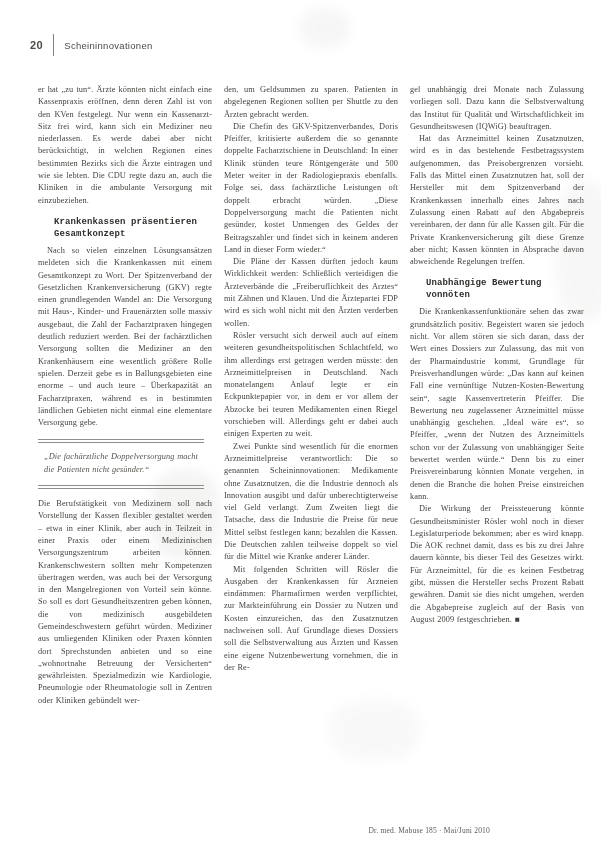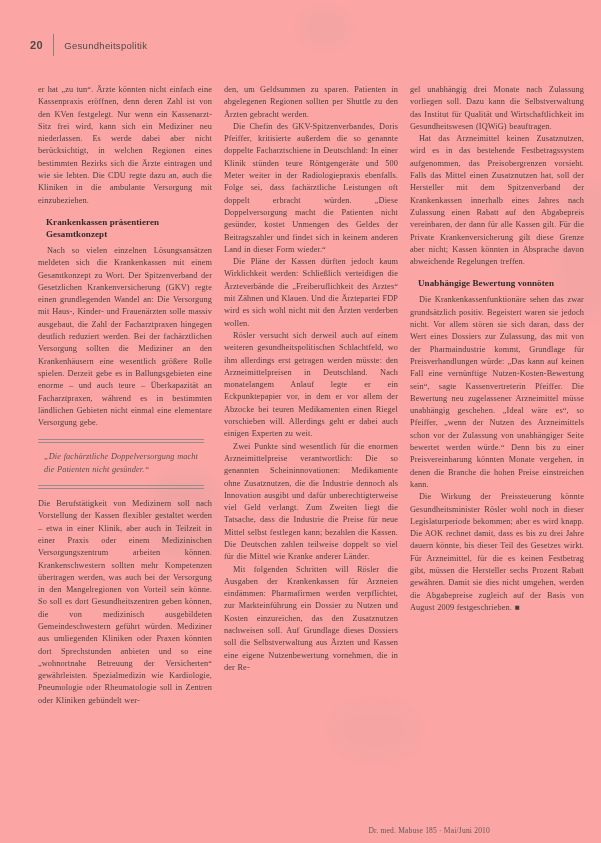--- a/index.html
+++ b/index.html
@@ -1,19 +1,19 @@
 <!DOCTYPE html>
 <html><head>
 <meta charset="utf-8">
 <style>
   html,body{margin:0;padding:0;background:#e9e9e7;}
   .page{
     position:relative;
     width:601px;height:843px;
-    background:#fca5a5;
+    background:#ffffff;
     overflow:hidden;
     font-family:"Liberation Serif", serif;
     color:#45433f;
     box-sizing:border-box;
   }
   
   .smudge{position:absolute;background:#9a9a94;border-radius:40%;filter:blur(6px);opacity:.10;pointer-events:none;}
   .sm1{width:70px;height:90px;left:150px;top:470px;}
   .sm2{width:60px;height:140px;left:555px;top:180px;opacity:.07;}
   .sm3{width:90px;height:60px;left:330px;top:700px;opacity:.06;}
@@ -38,24 +38,24 @@
     margin:0;
     font-size:8.3px;
     line-height:12.3px;
     text-align:justify;
     text-indent:9px;
     letter-spacing:.1px;
     word-spacing:.4px;
   }
   .col p.noindent{text-indent:0;}
   h3{
-    font-family:Liberation Serif, serif;
+    font-family:Liberation Mono, monospace;
     font-size:9px;line-height:12px;
     color:#2f2e2b;
-    margin:9px 0 5px 8px;
+    margin:9px 0 5px 16px;
     letter-spacing:.1px;
   }
   .pullquote-block{margin:10px 8px 9px 0;}
   .pq-rule{height:0;border-top:4px double #8e8e8a;margin:0;}
   .pullquote{
     font-style:italic;
     text-align:center;
     font-size:9px;line-height:14px;
     color:#56544f;
     padding:8px 6px 9px 6px;
@@ -84,21 +84,21 @@
 <div class="page">
 
   <div class="smudge sm1"></div>
   <div class="smudge sm2"></div>
   <div class="smudge sm3"></div>
   <div class="smudge sm4"></div>
 
   <div class="header">
     <span class="pagenum">20</span>
     <span class="hdr-rule"></span>
-    <span class="section">Gesundheitspolitik</span>
+    <span class="section">Scheininnovationen</span>
   </div>
 
   <div class="cols">
 
     <div class="col">
       <p class="noindent">er hat „zu tun“. Ärzte könnten nicht einfach eine Kassenpraxis eröffnen, denn deren Zahl ist von den KVen festgelegt. Nur wenn ein Kassenarzt-Sitz frei wird, kann sich ein Mediziner neu niederlassen. Es werde dabei aber nicht berücksichtigt, in welchen Regionen eines bestimmten Bezirks sich die Ärzte eintragen und wie sie lebten. Die CDU regte dazu an, auch die Kliniken in die ambulante Versorgung mit einzubeziehen.</p>
       <h3>Krankenkassen präsentieren Gesamtkonzept</h3>
       <p>Nach so vielen einzelnen Lösungsansätzen meldeten sich die Krankenkassen mit einem Gesamtkonzept zu Wort. Der Spitzenverband der Gesetzlichen Krankenversicherung (GKV) regte einen grundlegenden Wandel an: Die Versorgung mit Haus-, Kinder- und Frauenärzten solle massiv ausgebaut, die Zahl der Facharztpraxen hingegen deutlich reduziert werden. Bei der fachärztlichen Versorgung sollten die Mediziner an den Krankenhäusern eine wesentlich größere Rolle spielen. Derzeit gebe es in Ballungsgebieten eine enorme – und auch teure – Überkapazität an Facharztpraxen, während es in bestimmten ländlichen Gebieten nicht einmal eine elementare Versorgung gebe.</p>
       <div class="pullquote-block">
         <div class="pq-rule"></div>

